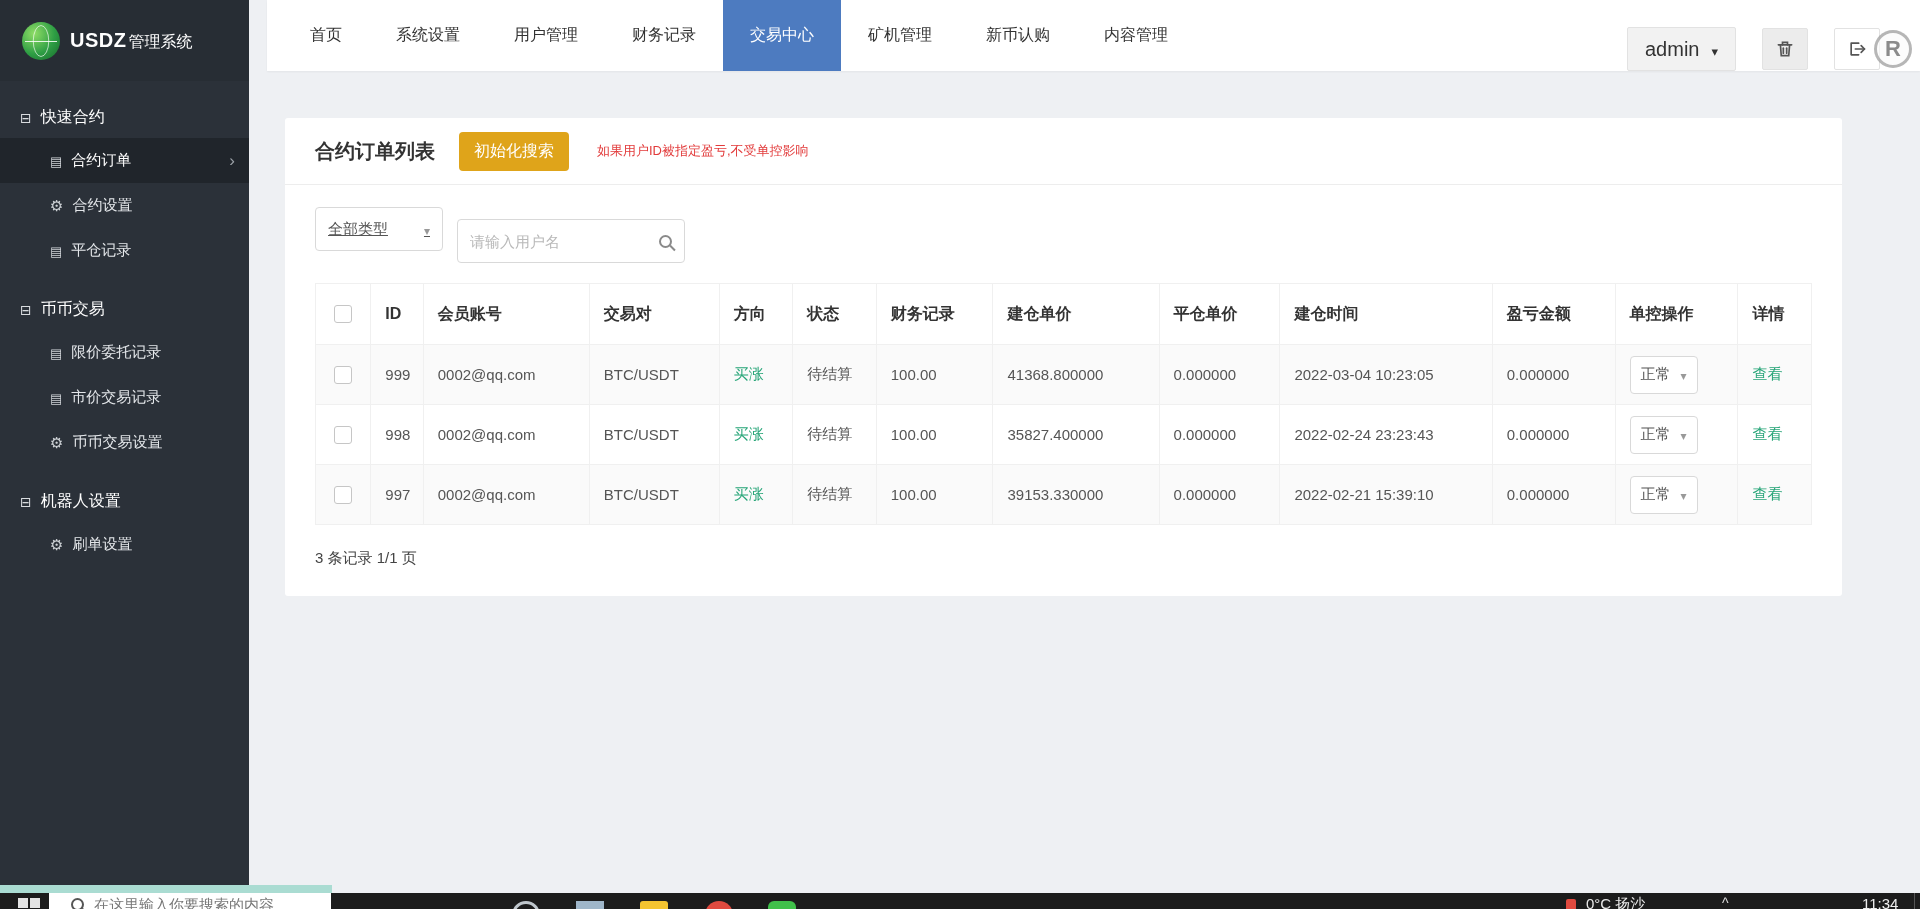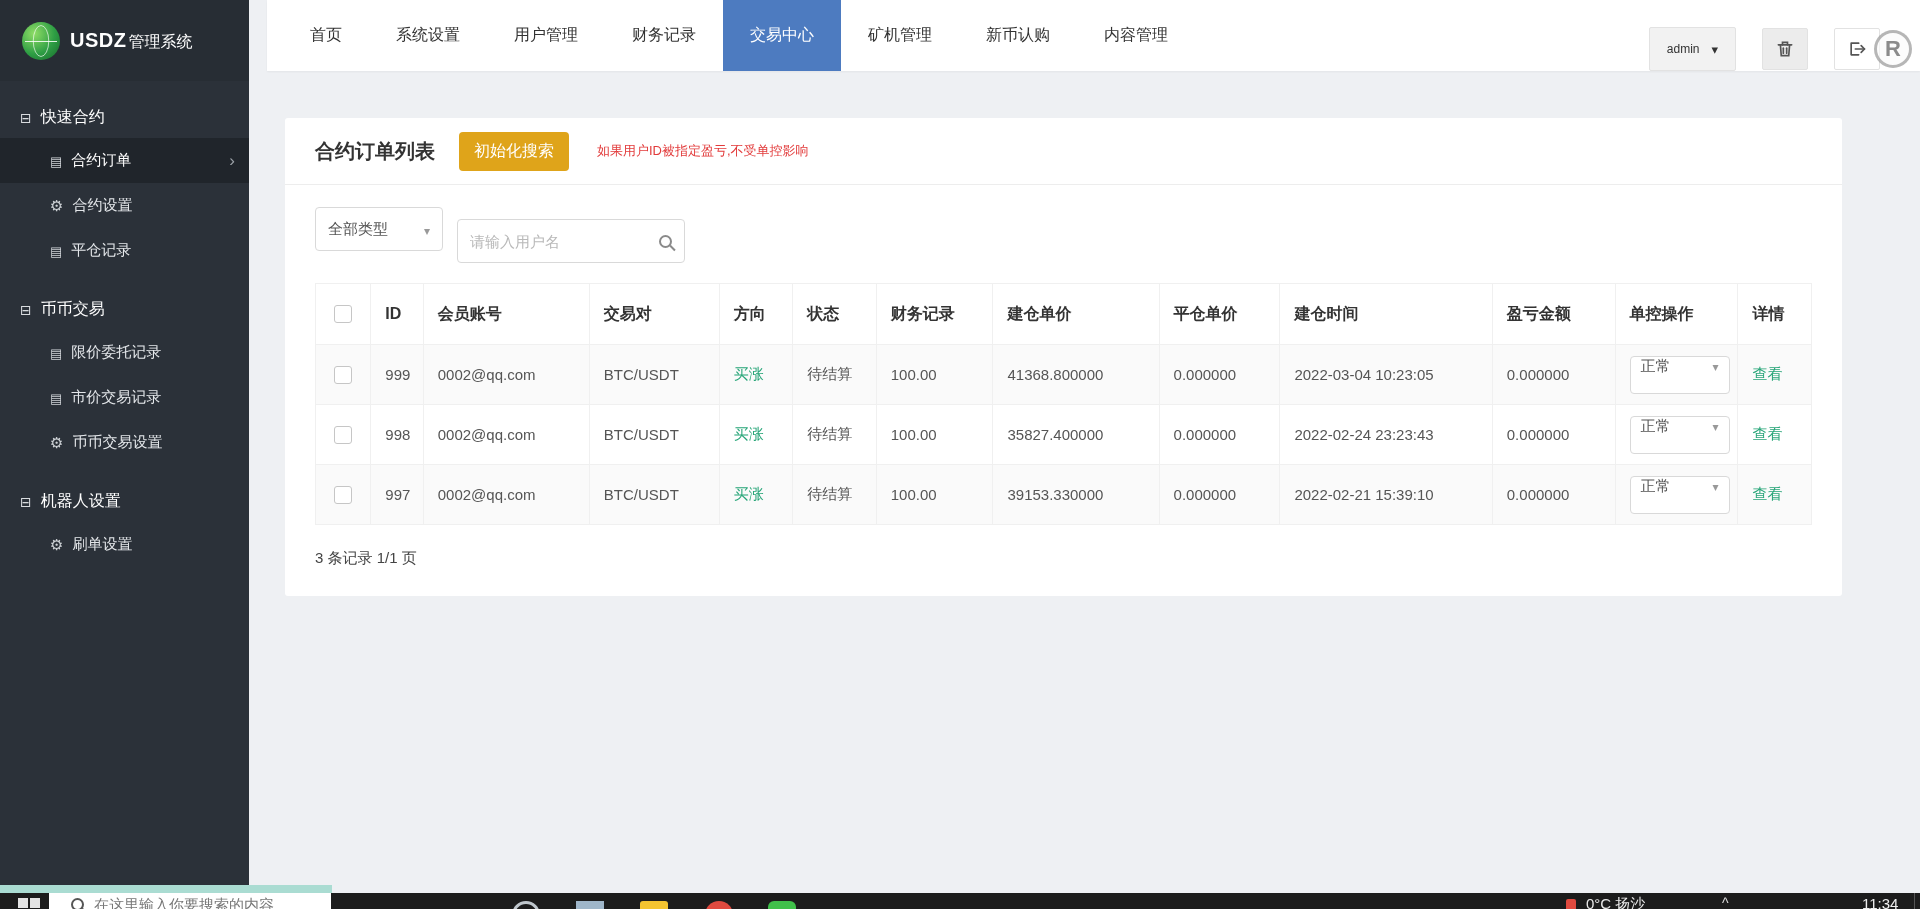--- a/index.html
+++ b/index.html
@@ -64,21 +64,21 @@
   .tab {
     display: flex; align-items: center; padding: 0 27px;
     font-size: 16px; color: #333; cursor: pointer; white-space: nowrap;
   }
   .tab.active { background: #4d7bc0; color: #fff; }
   .topbar-right { margin-left: auto; display: flex; align-items: center; gap: 26px; padding-right: 40px; }
   .admin-btn {
     display: inline-flex; align-items: center; gap: 12px;
     height: 44px; padding: 0 17px;
     background: #f2f2f2; border: 1px solid #e2e2e2; border-radius: 2px;
-    font-size: 12px; color: #333; cursor: pointer;
+    font-size: 20px; color: #333; cursor: pointer;
   }
   .caret-down::before { content: "\25BE"; font-size: 13px; color: #333; }
   .icon-btn {
     width: 46px; height: 42px; display: inline-flex; align-items: center; justify-content: center;
     background: #ececec; border: 1px solid #e2e2e2; border-radius: 2px; cursor: pointer;
   }
   .icon-btn.logout-btn { background: #fff; }
   .watermark {
     position: absolute; right: 8px; top: 30px; width: 38px; height: 38px;
     border-radius: 50%; border: 3px solid rgba(125,125,125,.55);
@@ -101,21 +101,21 @@
     font-family: inherit;
   }
   .notice { margin-left: 28px; color: #e23b3b; font-size: 13px; }
   .card-hr { height: 1px; background: #ededed; margin: 0 -30px; }
 
   .filter-row { margin-top: 22px; display: flex; gap: 14px; }
   .select {
     width: 128px; height: 44px; background: #fff;
     border: 1px solid #d9d9d9; border-radius: 4px;
     display: flex; align-items: center; justify-content: space-between;
-    padding: 16px 12px; font-size: 15px; color: #555; cursor: pointer;
+    padding: 16px 12px; font-size: 15px; color: #555; cursor: pointer; text-decoration: underline;
   }
   .select .sel-caret::before { content: "\25BE"; color: #999; font-size: 12px; }
   .search-box {
     width: 228px; height: 44px; border: 1px solid #d9d9d9; border-radius: 4px;
     display: flex; align-items: center; padding: 0 12px; background: #fff; margin-top: 12px;
   }
   .search-box input {
     border: none; outline: none; flex: 1; font-size: 15px; color: #333;
     font-family: inherit; min-width: 0; background: transparent;
   }
@@ -136,23 +136,23 @@
   .grid tr.odd td { background: #fafafa; }
   .col-check { text-align: center !important; padding: 0 !important; }
   input[type="checkbox"] {
     appearance: none; -webkit-appearance: none;
     width: 18px; height: 18px; border: 1px solid #c6c6c6; border-radius: 3px;
     background: #fff; vertical-align: middle; cursor: pointer;
   }
   .dir-up { color: #27a578; }
   .link-view { color: #27a578; cursor: pointer; text-decoration: none; }
   .cell-select {
-    width: 100px; height: 38px; background: #fff;
+    width: 68px; height: 38px; background: #fff;
     border: 1px solid #d9d9d9; border-radius: 4px;
-    display: inline-flex; justify-content: space-between;
+    display: inline-flex; align-items: center; justify-content: space-between;
     padding: 0 10px; font-size: 15px; color: #555; cursor: pointer;
   }
   .cell-select .sel-caret::before { content: "\25BE"; color: #999; font-size: 12px; }
   .table-footer { margin-top: 24px; font-size: 15px; color: #444; }
 
   
   .teal-strip {
     position: absolute; left: 0; bottom: 16px; width: 332px; height: 8px;
     background: #aadcd2; z-index: 6;
   }

